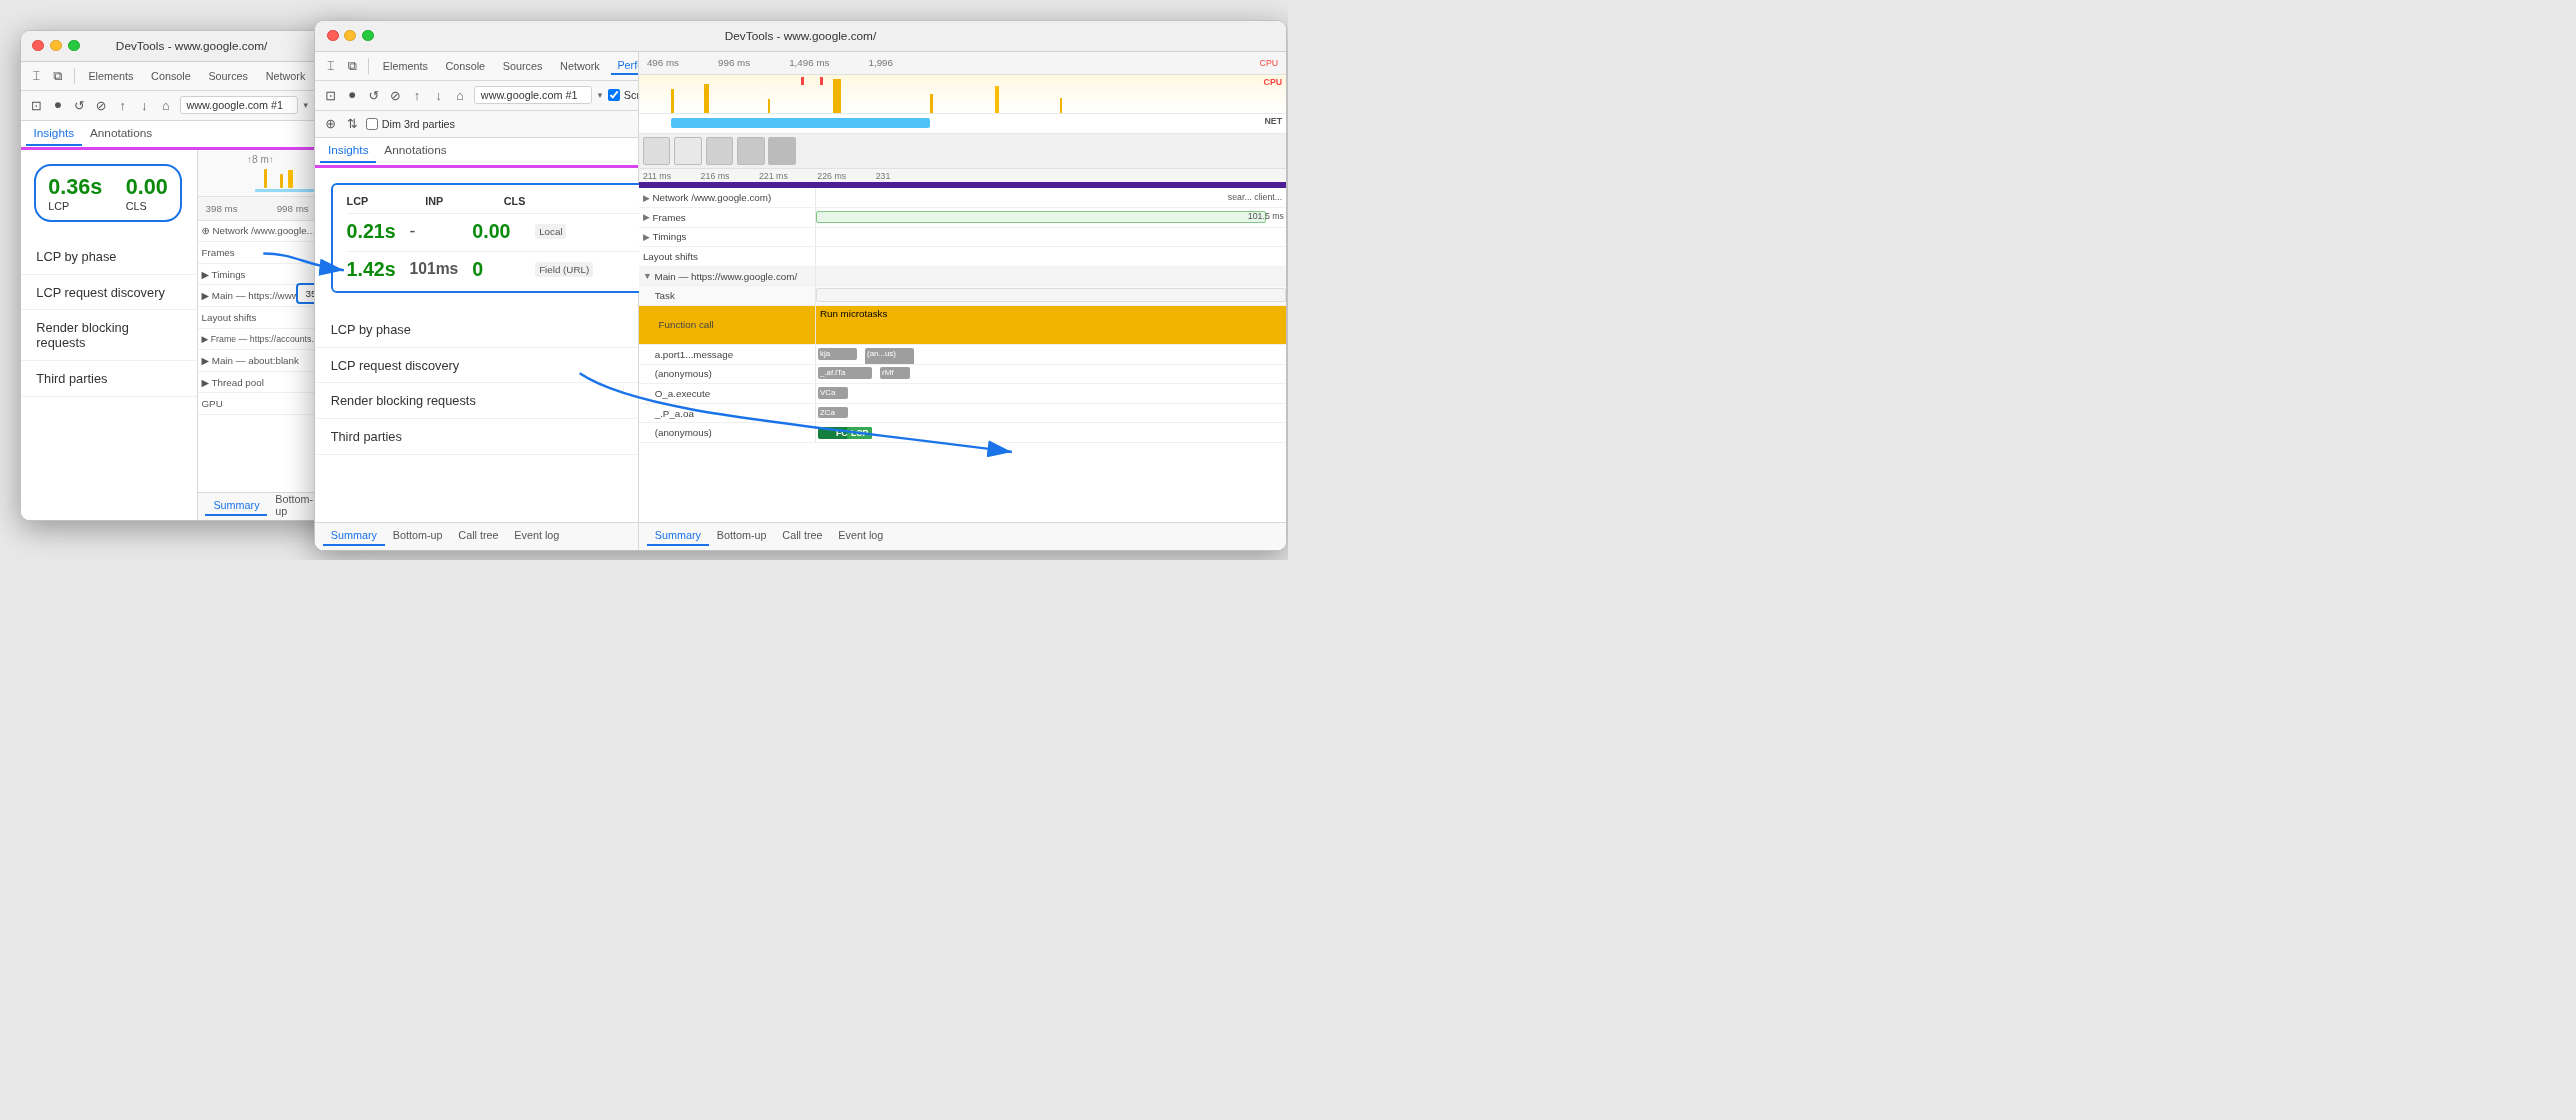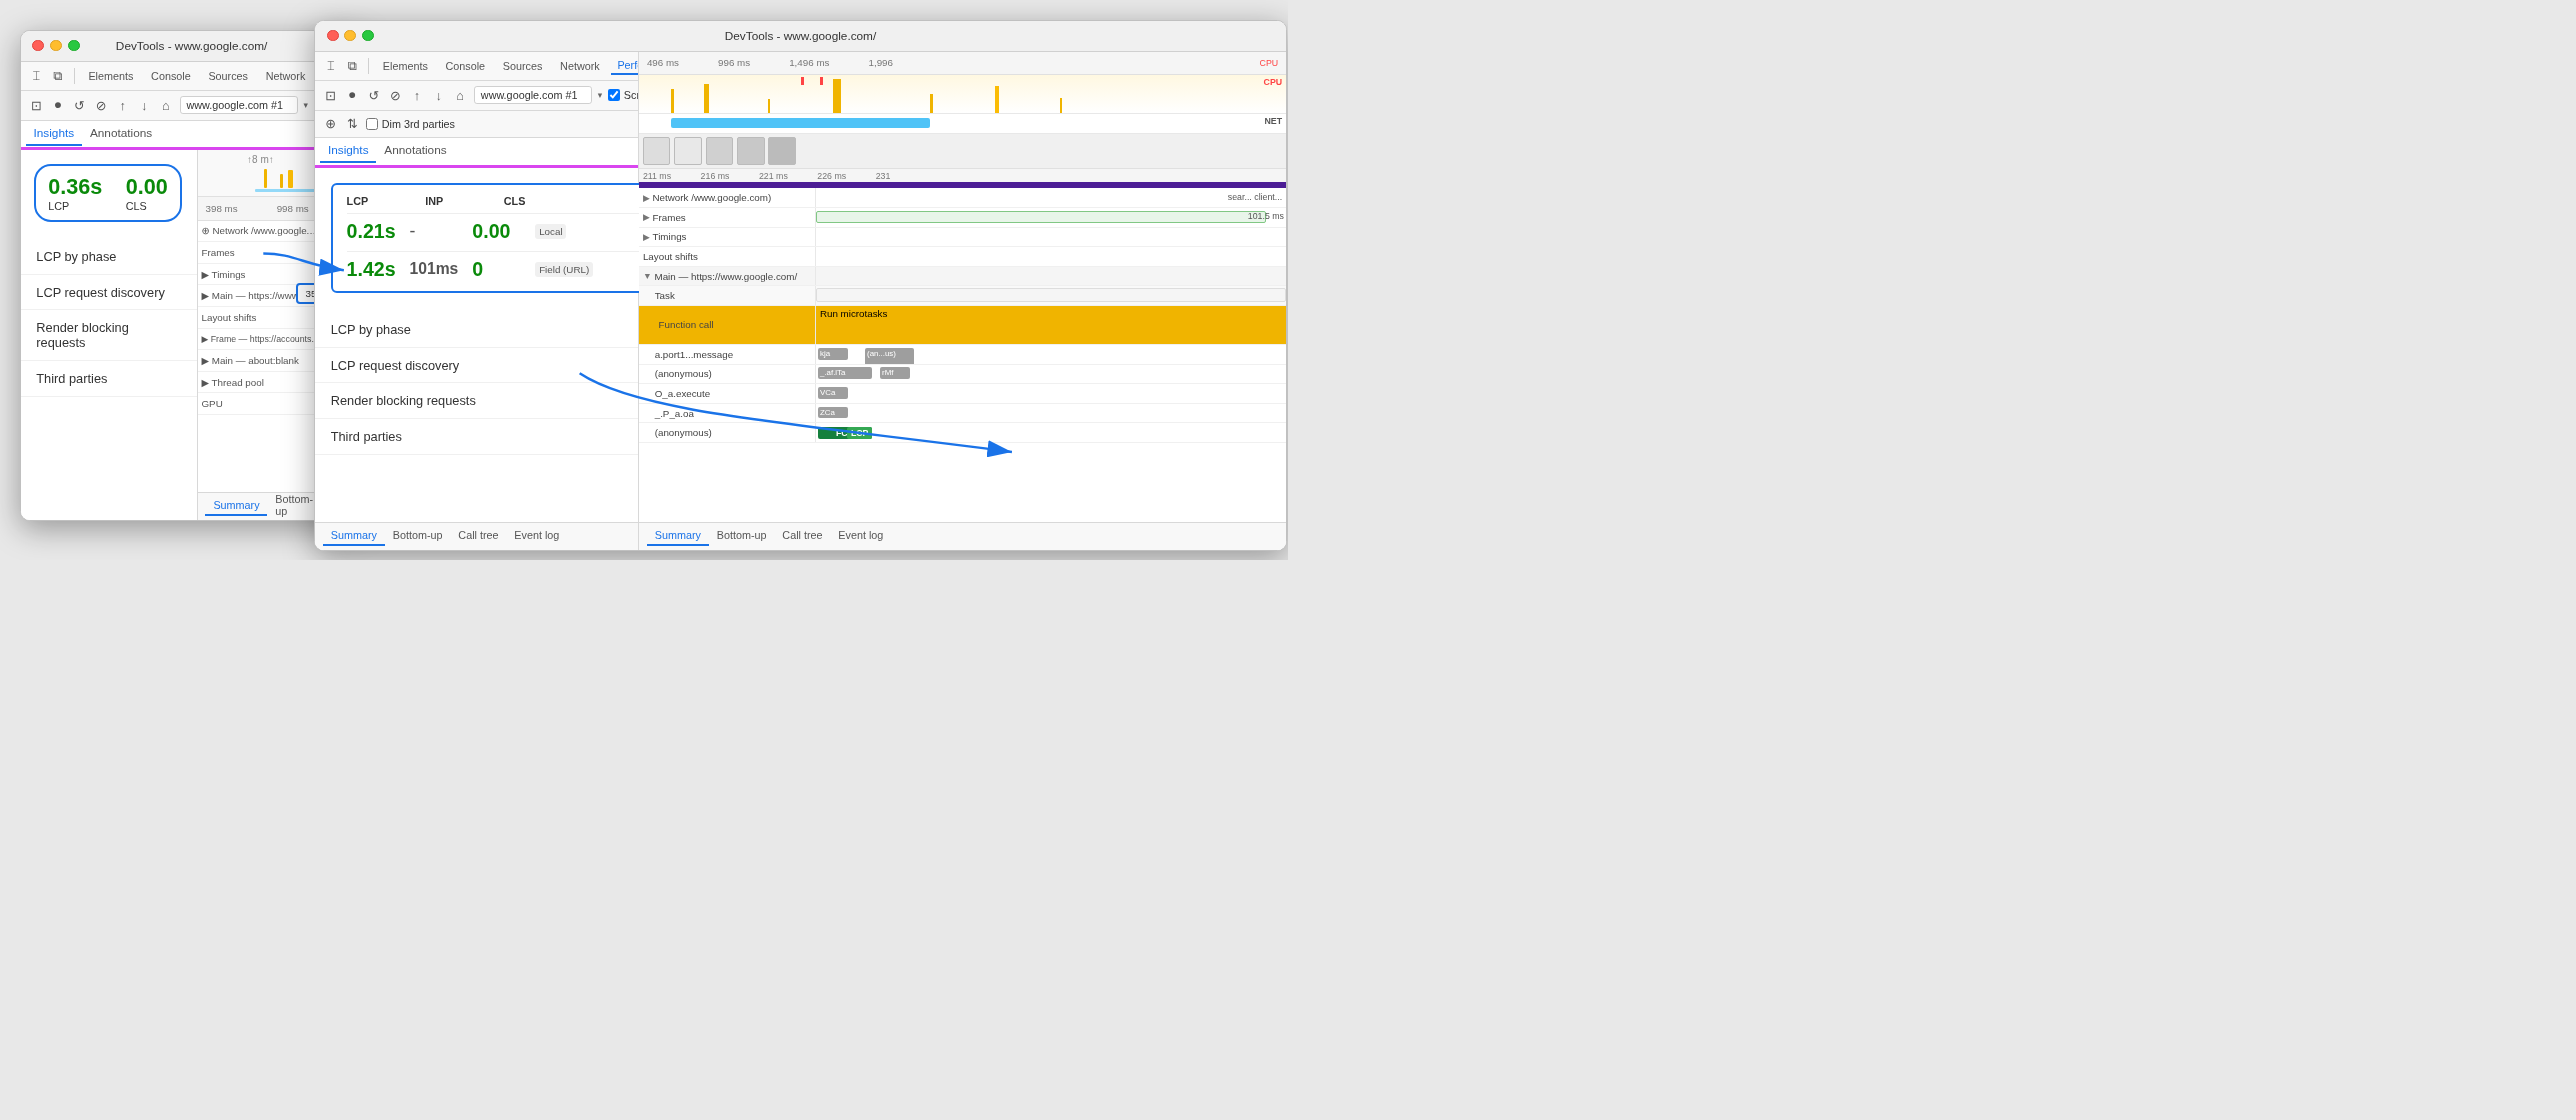--- a/index.html
+++ b/index.html
@@ -814,21 +814,21 @@
           <span class="track-label-right" style="padding-left:15.7px;background:#f0b400;">
             <span class="fn-call">Function call</span>
           </span>
           <div class="track-content-right" style="background:#f0b400;">
             <span class="run-microtasks">Run microtasks</span>
           </div>
         </div>
         <div class="track-row-right">
           <span class="track-label-right" style="padding-left:15.7px;">a.port1...message</span>
           <div class="track-content-right">
-            <div style="position:absolute;top:2.9px;left:2px;width:30px;height:11.8px;background:#9e9e9e;border-radius:2px;font-size:7.9px;color:#fff;padding:1px 2px;">kja</div>
+            <div style="position:absolute;top:2.9px;left:2px;width:39px;height:11.8px;background:#9e9e9e;border-radius:2px;font-size:7.9px;color:#fff;padding:1px 2px;">kja</div>
             <div style="position:absolute;top:2.9px;left:49px;width:49px;height:27px;background:#9e9e9e;border-radius:2px;font-size:7.9px;color:#fff;padding:1px 2px;">(an...us)</div>
           </div>
         </div>
         <div class="track-row-right">
           <span class="track-label-right" style="padding-left:15.7px;">(anonymous)</span>
           <div class="track-content-right">
             <div style="position:absolute;top:2.9px;left:2px;width:54px;height:11.8px;background:#9e9e9e;border-radius:2px;font-size:7.9px;color:#fff;padding:1px 2px;">_.af.lTa</div>
             <div style="position:absolute;top:2.9px;left:64px;width:29.5px;height:11.8px;background:#9e9e9e;border-radius:2px;font-size:7.9px;color:#fff;padding:1px 2px;">rMf</div>
           </div>
         </div>

